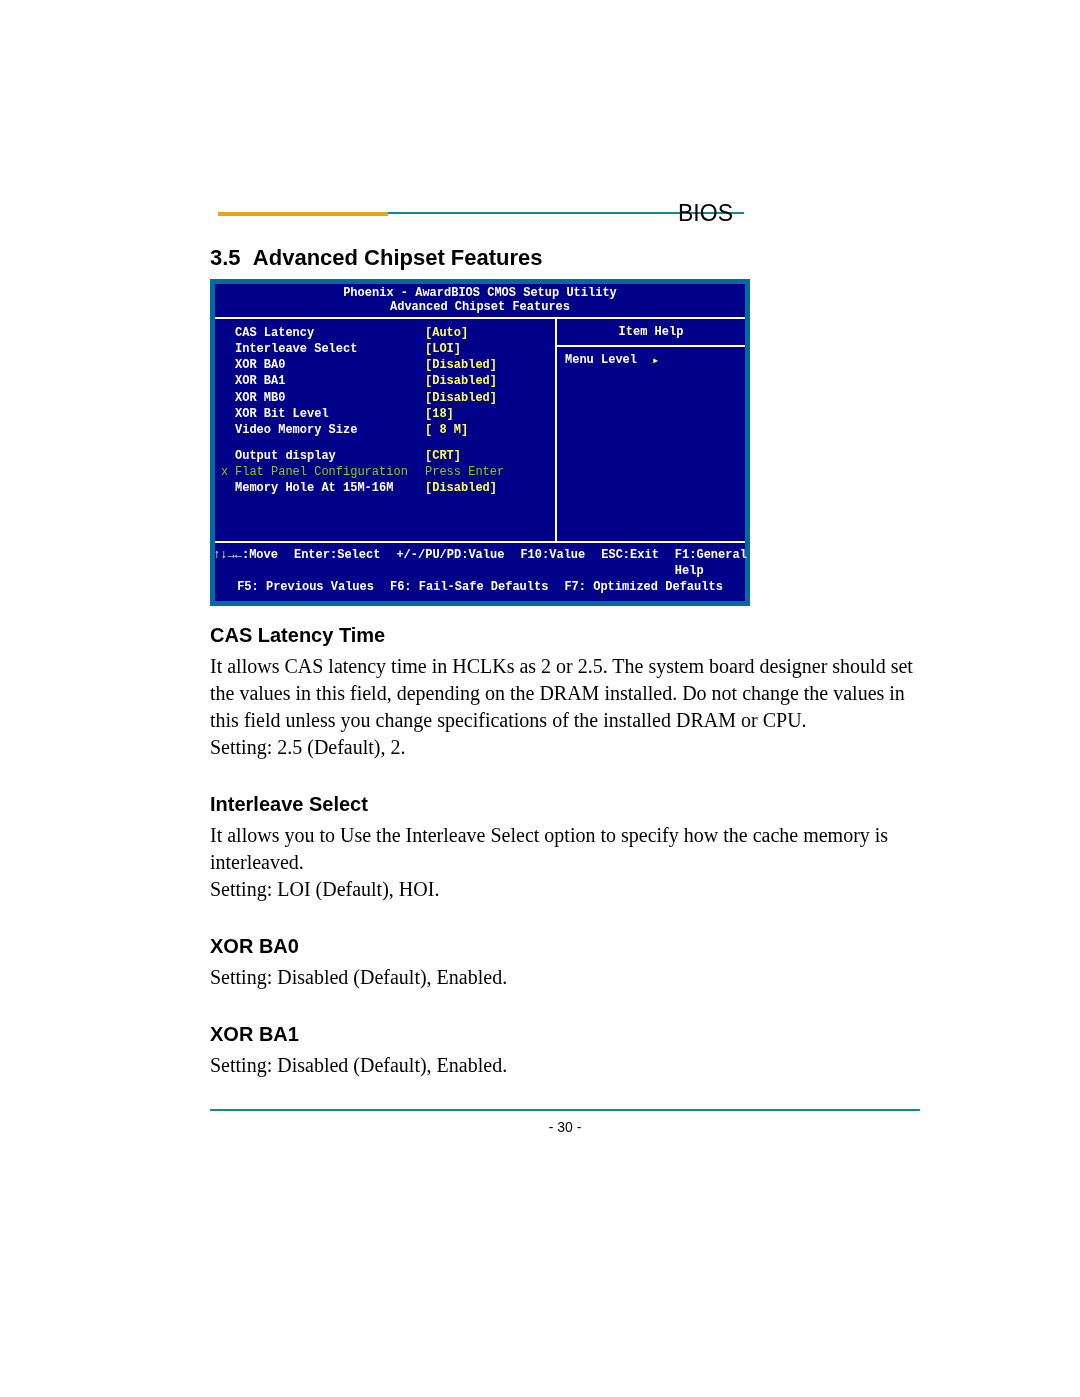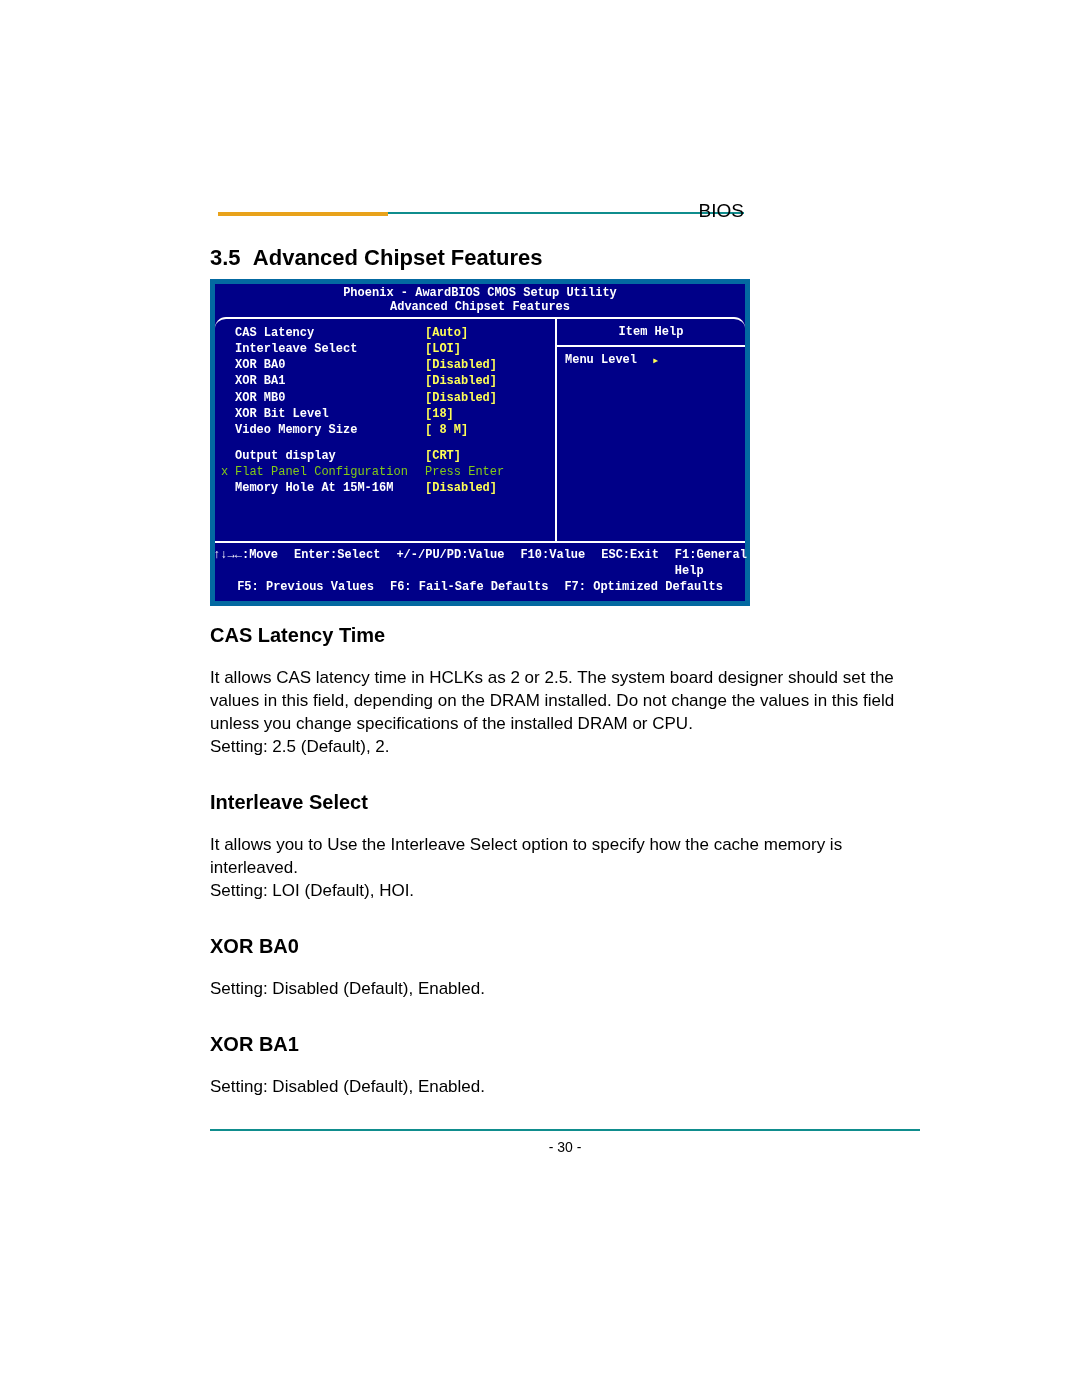--- a/index.html
+++ b/index.html
@@ -12,22 +12,22 @@
   }
   .page {
     width: 1080px;
     padding: 190px 160px 0 210px;
     box-sizing: border-box;
     position: relative;
   }
   .header-label {
     position: absolute;
     top: 200px;
-    right: 336px;
-    font-size: 19px;
+    right: 347px;
+    font-size: 23px;
     color: #000000;
   }
   .header-rule {
     position: absolute;
     top: 212px;
     height: 4px;
     background: #e8a21b;
     width: 170px;
     left: 218px;
   }
@@ -57,21 +57,20 @@
   .bios-title {
     text-align: center;
     color: #ffffff;
     font-weight: bold;
     padding: 2px 0;
     line-height: 1.2;
   }
   .bios-body {
     display: flex;
     border-top: 2px solid #ffffff;
-    border-radius: 11px;
   }
   .bios-left {
     flex: 1;
     border-right: 2px solid #ffffff;
     padding: 6px 10px 6px 20px;
     min-height: 210px;
   }
   .bios-right {
     width: 172px;
     padding: 6px 8px;
@@ -136,24 +135,25 @@
     display: flex;
     gap: 16px;
     justify-content: center;
   }
   .doc-section-title {
     font-weight: bold;
     font-size: 20px;
     margin-top: 18px;
   }
   .doc-para {
-    font-size: 17px;
+    font-size: 20px;
     line-height: 1.35;
-    margin-top: 20px;
+    margin-top: 6px;
     white-space: pre-wrap;
+    font-family: Liberation Serif, serif;
   }
   .footer-rule {
     height: 2px;
     background: #0f8d8d;
     margin-top: 30px;
   }
   .page-num {
     text-align: center;
     font-size: 14px;
     margin-top: 8px;

